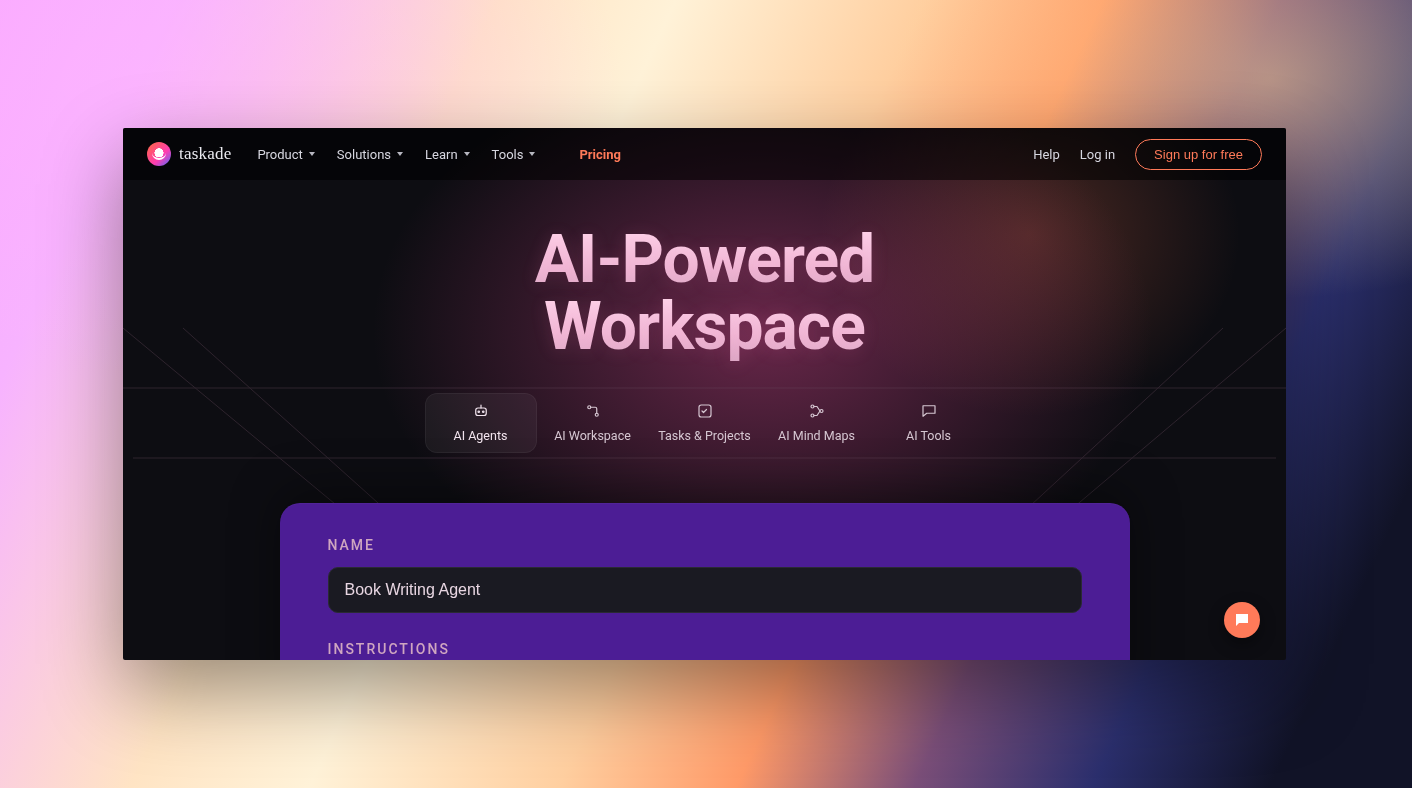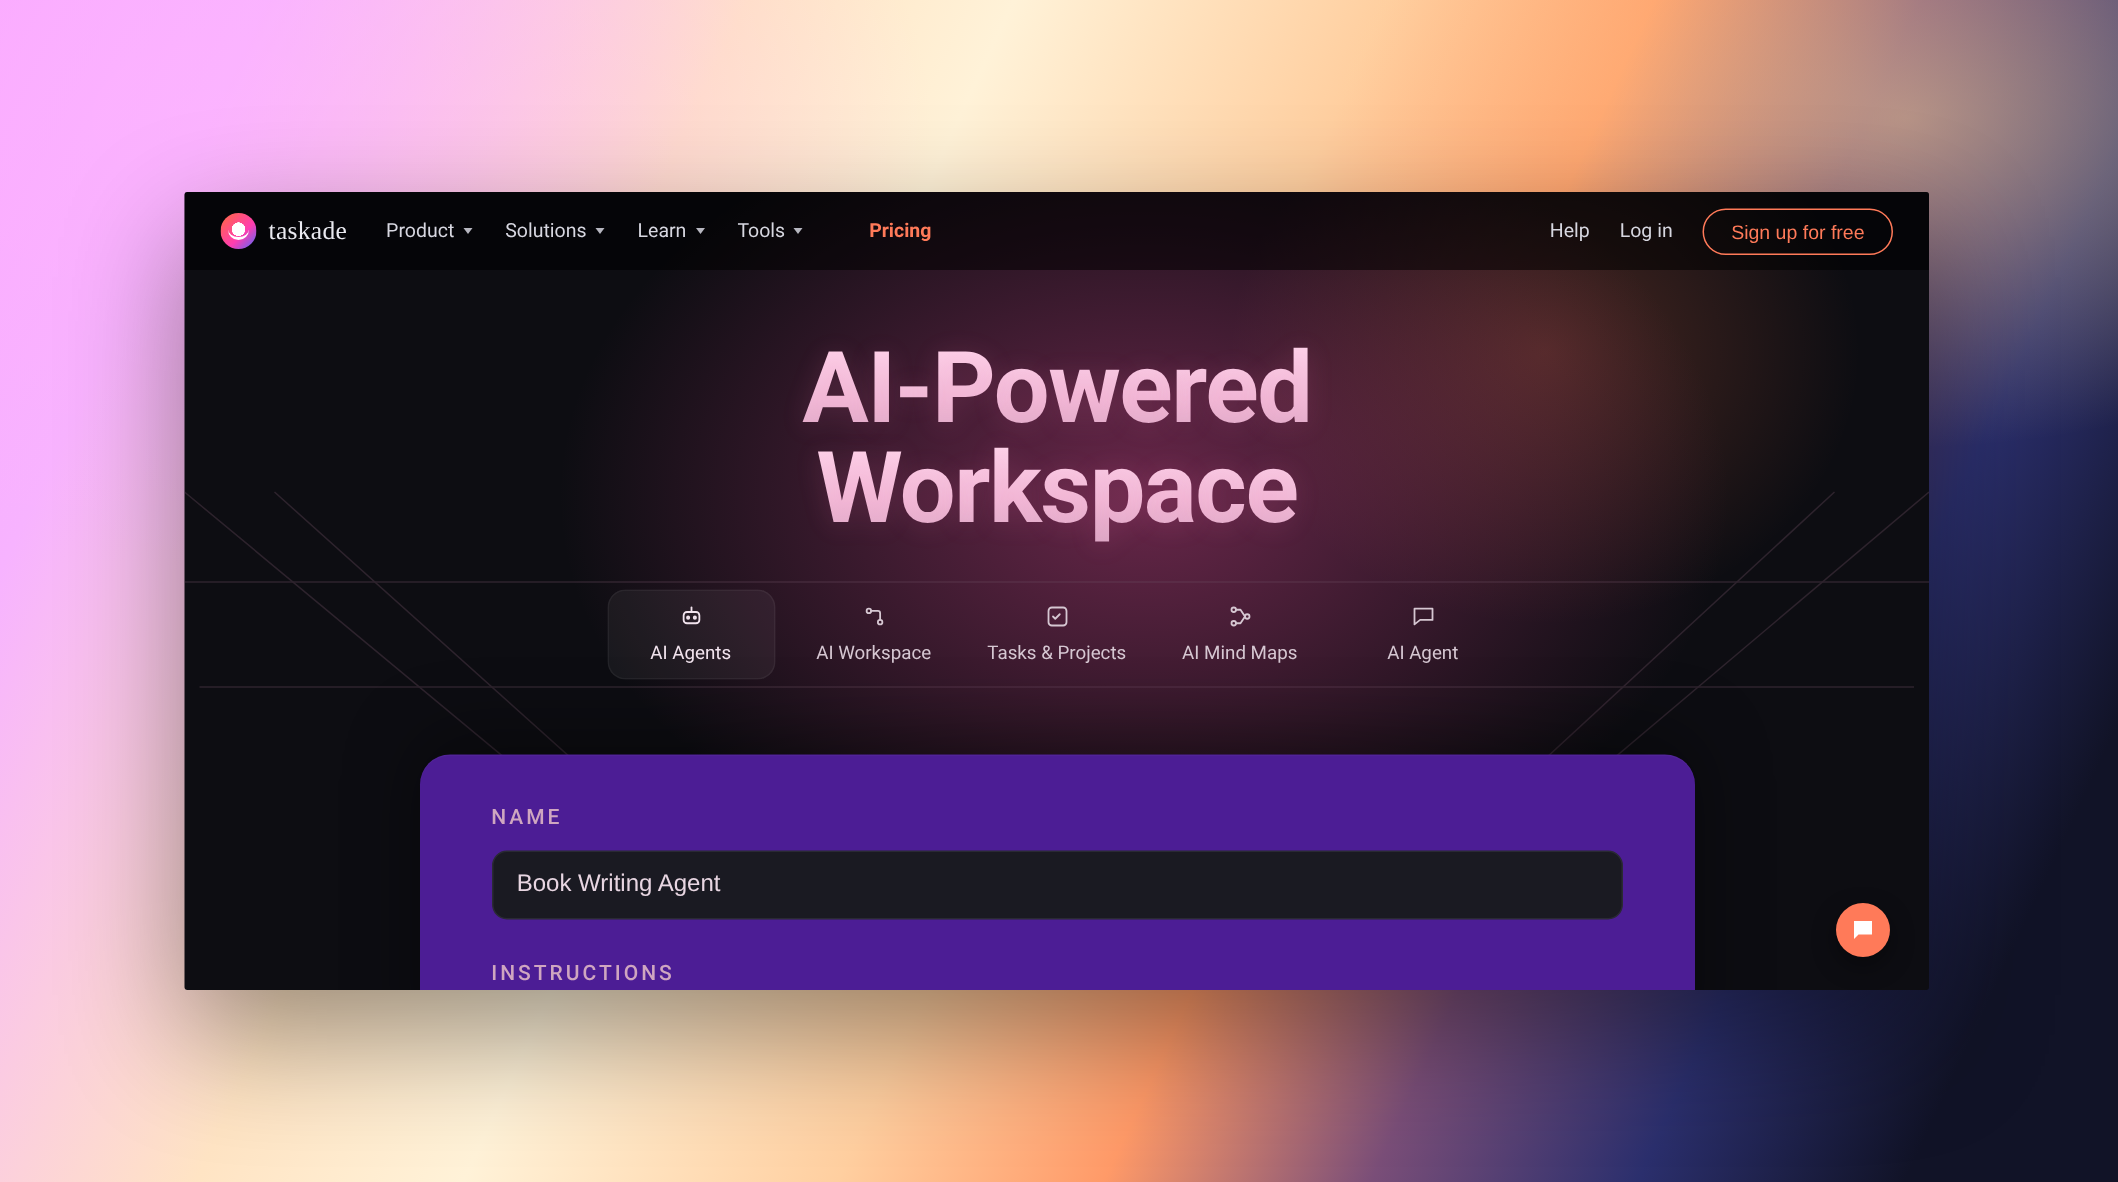--- a/index.html
+++ b/index.html
@@ -88,21 +88,21 @@
   
   .hero { position:relative; z-index:3; text-align:center; padding-top:46px;}
   .hero-title{
     font-size:66px; line-height:1.02; font-weight:700; letter-spacing:-1px;
     background: linear-gradient(180deg,#ffd6ec 0%, #f0bcd8 60%, #dca9c6 100%);
     -webkit-background-clip:text; background-clip:text; color:transparent;
     text-shadow: 0 2px 18px rgba(255,120,180,0.15);
   }
 
   
-  .tabs { position:relative; z-index:3; display:flex; justify-content:center; gap:10px; margin-top:32px;}
+  .tabs { position:relative; z-index:3; display:flex; justify-content:center; margin-top:32px;}
   .tab{
     display:flex; flex-direction:column; align-items:center; justify-content:center;
     width:112px; height:60px; gap:8px;
     color:#d6c7d2; font-size:12.5px; cursor:pointer; border-radius:12px;
   }
   .tab.active{ background:rgba(255,255,255,0.05); color:#f2e4ee; box-shadow: inset 0 0 0 1px rgba(255,255,255,0.05);}
   .tab svg{ width:18px; height:18px; }
   .tab svg *{ stroke:#d6c7d2; fill:none; stroke-width:1.6; stroke-linecap:round; stroke-linejoin:round;}
   .tab.active svg *{ stroke:#f2e4ee;}
 
@@ -227,21 +227,21 @@
             <circle cx="6" cy="18" r="2"></circle>
             <circle cx="18" cy="12" r="2"></circle>
             <path d="M8 6h4l4 6M8 18h4l4-6"></path>
           </svg>
         <span>AI Mind Maps</span>
       </div>
       <div class="tab">
         <svg viewBox="0 0 24 24">
             <path d="M4 5h16v10H9l-5 4V5z"></path>
           </svg>
-        <span>AI Agent</span>
+        <span>AI Tools</span>
       </div>
     </div>
 
     <div class="card">
       <div class="field-label">NAME</div>
       <input class="text-input" type="text" value="Book Writing Agent" style="">
       <div class="field-label second">INSTRUCTIONS</div>
     </div>
 
     <div class="chat-fab">

